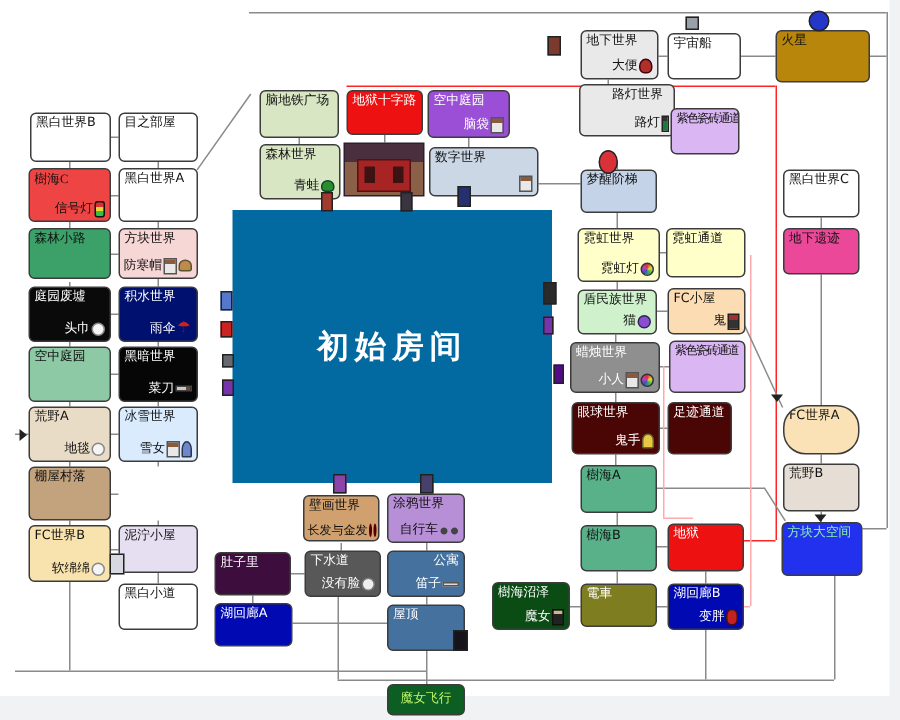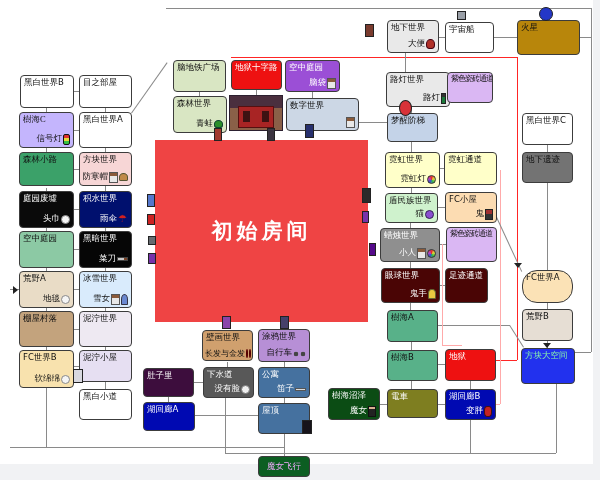--- a/index.html
+++ b/index.html
@@ -33,21 +33,21 @@
     font-size:8.5px;display:flex;justify-content:flex-end;align-items:center;gap:1px;
     white-space:nowrap;
   }
   .node.tight .nlabel{letter-spacing:-1px;font-size:8px;}
   .node.center{display:flex;align-items:center;justify-content:center;}
   .node.center .nlabel{padding:0;}
   .node.mural .nitem{font-size:8px;right:1px;bottom:1px;margin-top:16px;}
 
   .nexus{
     position:absolute;left:155px;top:140px;width:213px;height:182px;z-index:2;
-    background:#ef4444;display:flex;align-items:center;justify-content:center;
+    background:#0369a1;display:flex;align-items:center;justify-content:center;
   }
   .nexus span{color:#fff;font-size:21px;font-weight:bold;letter-spacing:4px;}
 
   .room{
     position:absolute;left:229px;top:95px;width:54px;height:36px;z-index:2;
     box-sizing:border-box;border:1.5px solid #2c2030;
     background:linear-gradient(#4a2f3e 0 36%, #8a6048 36% 100%);
   }
   .room .rug{
     position:absolute;left:16%;top:28%;width:64%;height:60%;
@@ -101,21 +101,21 @@
   <div class="nexus">
     <span>初始房间</span>
   </div>
 
   <div class="room">
     <div class="rug"></div>
   </div>
 <div class="node" style="left: 20px; top: 75px; width: 54px; height: 33px; background: rgb(255, 255, 255);">
       <div class="nlabel">黑白世界B</div>
     </div>
-    <div class="node" style="left: 19px; top: 112px; width: 55px; height: 36px; background: #c4b5fd; font-family: Liberation Serif, serif;">
+    <div class="node" style="left: 19px; top: 112px; width: 55px; height: 36px; background: #ef4444; font-family: Liberation Serif, serif;">
       <div class="nlabel">樹海C</div>
       <div class="nitem">
         <span>信号灯</span>
         <span class="icon stoplight-icon"></span>
       </div>
     </div>
     <div class="node" style="left: 19px; top: 152px; width: 55px; height: 34px; background: rgb(59, 161, 105);">
       <div class="nlabel">森林小路</div>
     </div>
     <div class="node" style="left: 19px; top: 191px; width: 55px; height: 37px; background: rgb(10, 10, 10); color: rgb(255, 255, 255);">
@@ -174,23 +174,20 @@
       </div>
     </div>
     <div class="node" style="left: 79px; top: 271px; width: 53px; height: 37px; background: rgb(217, 235, 252);">
       <div class="nlabel">冰雪世界</div>
       <div class="nitem">
         <span>雪女</span>
         <span class="icon bed-icon"></span>
         <span class="icon person-icon"></span>
       </div>
     </div>
-    <div class="node" style="left: 79px; top: 311px; width: 53px; height: 36px; background: rgb(238, 233, 242);">
-      <div class="nlabel">泥泞世界</div>
-    </div>
     <div class="node" style="left: 79px; top: 350px; width: 53px; height: 32px; background: rgb(230, 223, 242);">
       <div class="nlabel">泥泞小屋</div>
     </div>
     <div class="node" style="left: 79px; top: 389px; width: 53px; height: 31px; background: rgb(255, 255, 255);">
       <div class="nlabel">黑白小道</div>
     </div>
     <div class="node" style="left: 173px; top: 60px; width: 53px; height: 32px; background: rgb(217, 230, 195);">
       <div class="nlabel">脑地铁广场</div>
     </div>
     <div class="node" style="left: 231px; top: 60px; width: 51px; height: 30px; background: rgb(238, 17, 17); color: rgb(255, 255, 255);">
@@ -223,21 +220,21 @@
         <span>大便</span>
         <span class="icon poop-icon"></span>
       </div>
     </div>
     <div class="node" style="left: 445px; top: 22px; width: 49px; height: 31px; background: rgb(255, 255, 255);">
       <div class="nlabel">宇宙船</div>
     </div>
     <div class="node" style="left: 517px; top: 20px; width: 63px; height: 35px; background: rgb(184, 134, 11);">
       <div class="nlabel">火星</div>
     </div>
-    <div class="node" style="left: 386px; top: 72px; width: 64px; height: 35px; background: rgb(233, 233, 233);">
+    <div class="node" style="left: 386px; top: 56px; width: 64px; height: 35px; background: rgb(233, 233, 233); padding-left: 18px;">
       <div class="nlabel">路灯世界</div>
       <div class="nitem">
         <span>路灯</span>
         <span class="icon lamp-icon"></span>
       </div>
     </div>
     <div class="node tight" style="left: 447px; top: 72px; width: 46px; height: 31px; background: rgb(218, 183, 243);">
       <div class="nlabel">紫色瓷砖通道</div>
     </div>
     <div class="node" style="left: 387px; top: 113px; width: 51px; height: 29px; background: rgb(196, 211, 232);">
@@ -284,21 +281,21 @@
         <span>鬼手</span>
         <span class="icon hand-icon"></span>
       </div>
     </div>
     <div class="node" style="left: 445px; top: 268px; width: 43px; height: 35px; background: rgb(74, 5, 5); color: rgb(255, 255, 255);">
       <div class="nlabel">足迹通道</div>
     </div>
     <div class="node" style="left: 522px; top: 113px; width: 51px; height: 32px; background: rgb(255, 255, 255);">
       <div class="nlabel">黑白世界C</div>
     </div>
-    <div class="node" style="left: 522px; top: 152px; width: 51px; height: 31px; background: #737373;">
+    <div class="node" style="left: 522px; top: 152px; width: 51px; height: 31px; background: #ec4899;">
       <div class="nlabel">地下遗迹</div>
     </div>
     <div class="node" style="left: 522px; top: 270px; width: 51px; height: 33px; background: rgb(251, 226, 182); border-radius: 15px;">
       <div class="nlabel">FC世界A</div>
     </div>
     <div class="node" style="left: 522px; top: 309px; width: 51px; height: 32px; background: rgb(230, 222, 212);">
       <div class="nlabel">荒野B</div>
     </div>
     <div class="node" style="left: 521px; top: 348px; width: 54px; height: 36px; background: rgb(34, 49, 238); color: #86efac;">
       <div class="nlabel">方块大空间</div>
@@ -344,31 +341,31 @@
         <span class="icon bike-icon"></span>
       </div>
     </div>
     <div class="node" style="left: 203px; top: 367px; width: 51px; height: 31px; background: rgb(88, 88, 88); color: rgb(255, 255, 255);">
       <div class="nlabel">下水道</div>
       <div class="nitem">
         <span>没有脸</span>
         <span class="icon noface-icon"></span>
       </div>
     </div>
-    <div class="node" style="left: 258px; top: 367px; width: 52px; height: 31px; background: rgb(69, 113, 159); color: rgb(255, 255, 255);">
+    <div class="node" style="left: 258px; top: 367px; width: 52px; height: 31px; background: rgb(69, 113, 159); color: rgb(255, 255, 255); padding-left: 27px;">
       <div class="nlabel">公寓</div>
       <div class="nitem">
         <span>笛子</span>
         <span class="icon flute-icon"></span>
       </div>
     </div>
     <div class="node" style="left: 258px; top: 403px; width: 52px; height: 31px; background: rgb(69, 113, 159); color: rgb(255, 255, 255);">
       <div class="nlabel">屋顶</div>
     </div>
-    <div class="node center" style="left: 258px; top: 456px; width: 52px; height: 21px; background: rgb(12, 94, 34); color: #f0abfc;">
+    <div class="node center" style="left: 258px; top: 456px; width: 52px; height: 21px; background: rgb(12, 94, 34); color: #bef264;">
       <div class="nlabel">魔女飞行</div>
     </div>
     <div class="node" style="left: 143px; top: 368px; width: 51px; height: 29px; background: rgb(61, 13, 61); color: rgb(255, 255, 255);">
       <div class="nlabel">肚子里</div>
     </div>
     <div class="node" style="left: 143px; top: 402px; width: 52px; height: 29px; background: rgb(0, 9, 178); color: rgb(255, 255, 255);">
       <div class="nlabel">湖回廊A</div>
     </div>
     <div class="dec round" style="left: 539px; top: 7px; width: 14px; height: 14px; background: rgb(36, 55, 200);"></div>
     <div class="dec" style="left: 457px; top: 11px; width: 9px; height: 9px; background: rgb(154, 160, 168);"></div>

